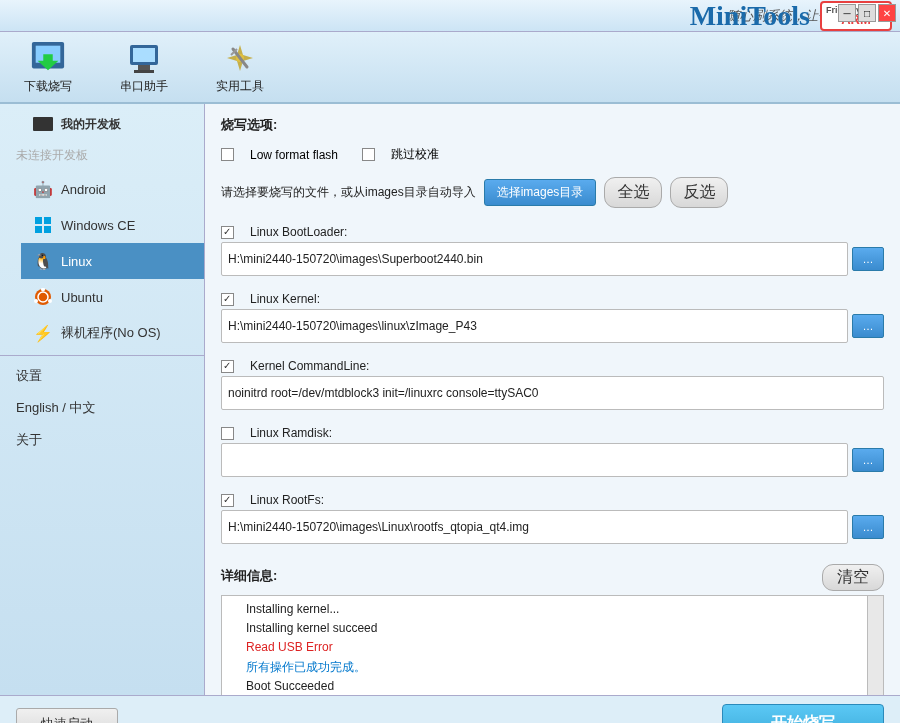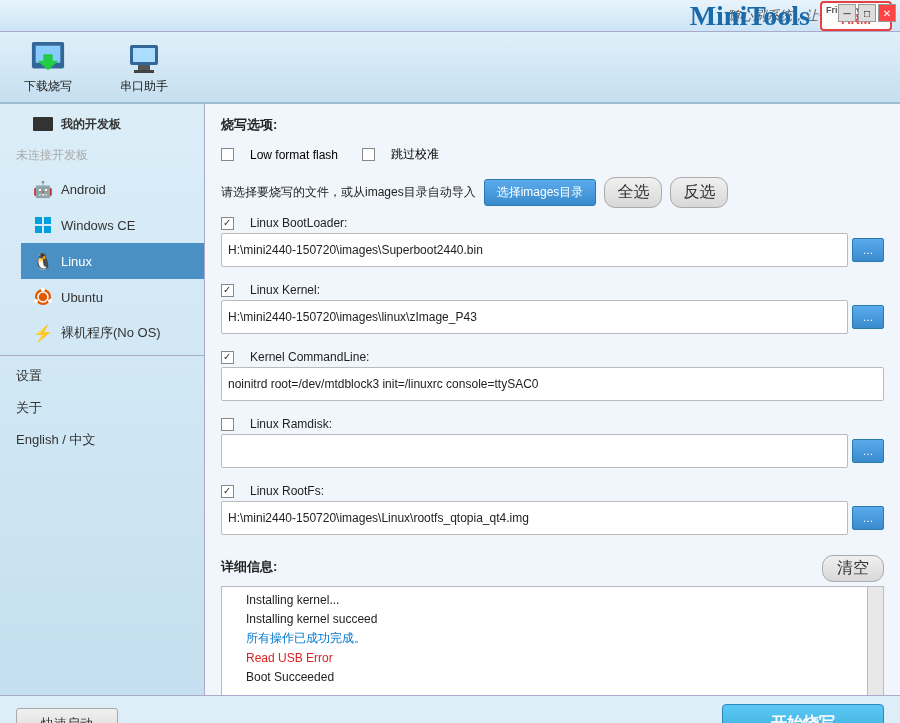--- a/index.html
+++ b/index.html
@@ -208,21 +208,21 @@
       position: absolute;
       top: -1px;
       left: 1px;
     }
 
     
     .image-select-row {
       display: flex;
       align-items: center;
       gap: 8px;
-      margin-bottom: 0;
+      margin-bottom: 9px;
     }
     .image-select-label {
       font-size: 12px;
       color: #222;
       white-space: nowrap;
     }
     .btn-blue {
       background: linear-gradient(to bottom, #5aabee, #3a8bce);
       color: white;
       border: 1px solid #2a7baa;
@@ -390,20 +390,31 @@
       <svg width="34" height="34" viewBox="0 0 34 34">
         <rect x="3" y="4" width="28" height="20" rx="2" fill="#336699"></rect>
         <rect x="6" y="7" width="22" height="14" fill="#aaddff"></rect>
         <rect x="11" y="24" width="12" height="5" fill="#555"></rect>
         <rect x="7" y="29" width="20" height="3" fill="#444"></rect>
       </svg>
     </div>
     <span class="label">串口助手</span>
   </div>
 
+  <div class="toolbar-item">
+    <div class="icon-area">
+      <svg width="34" height="34" viewBox="0 0 34 34">
+        <path d="M17 4 L20 14 L30 17 L20 20 L17 30 L14 20 L4 17 L14 14 Z" fill="#c0a020" opacity="0.8"></path>
+        <circle cx="17" cy="17" r="4" fill="#e0c040"></circle>
+        <line x1="10" y1="8" x2="24" y2="26" stroke="#888" stroke-width="3" stroke-linecap="round"></line>
+        <line x1="8" y1="14" x2="14" y2="8" stroke="#999" stroke-width="2"></line>
+      </svg>
+    </div>
+    <span class="label">实用工具</span>
+  </div>
 </div>
 
 <div class="main-layout">
 
   <div class="sidebar">
 
     <div class="sidebar-item" style="font-weight:bold;font-size:12px;padding:6px 12px;">
       <div class="sidebar-icon">
         <div class="board-icon-box"></div>
       </div>
@@ -446,22 +457,22 @@
       <span>Ubuntu</span>
     </div>
 
     <div class="sidebar-item">
       <div class="sidebar-icon" style="color:#ffd700;font-size:16px;">⚡</div>
       <span>裸机程序(No OS)</span>
     </div>
 
     <div class="sidebar-separator"></div>
     <div class="sidebar-text-item">设置</div>
+    <div class="sidebar-text-item">English / 中文</div>
     <div class="sidebar-text-item">关于</div>
-    <div class="sidebar-text-item">English / 中文</div>
   </div>
 
   <div class="content">
 
     <div class="section-title">烧写选项:</div>
 
     <div class="options-row">
       <label class="checkbox-label">
         <div class="cb"></div>
         <span>Low format flash</span>
@@ -544,22 +555,22 @@
     </div>
 
     <div class="log-section">
       <div class="log-header">
         <span class="section-title">详细信息:</span>
         <button class="btn-gray" style="padding:2px 14px;">清空</button>
       </div>
       <div class="log-box">
         <div class="log-line">Installing kernel...</div>
         <div class="log-line success">Installing kernel succeed</div>
+        <div class="log-line error">Read USB Error</div>
         <div class="log-line chinese">所有操作已成功完成。</div>
-        <div class="log-line error">Read USB Error</div>
         <div class="log-line">Boot Succeeded</div>
         <div class="log-scrollbar"></div>
       </div>
     </div>
   </div>
 </div>
 
 <div class="action-row">
   <button class="btn-quick-start">快速启动</button>
   <button class="btn-start-burn">开始烧写</button>

